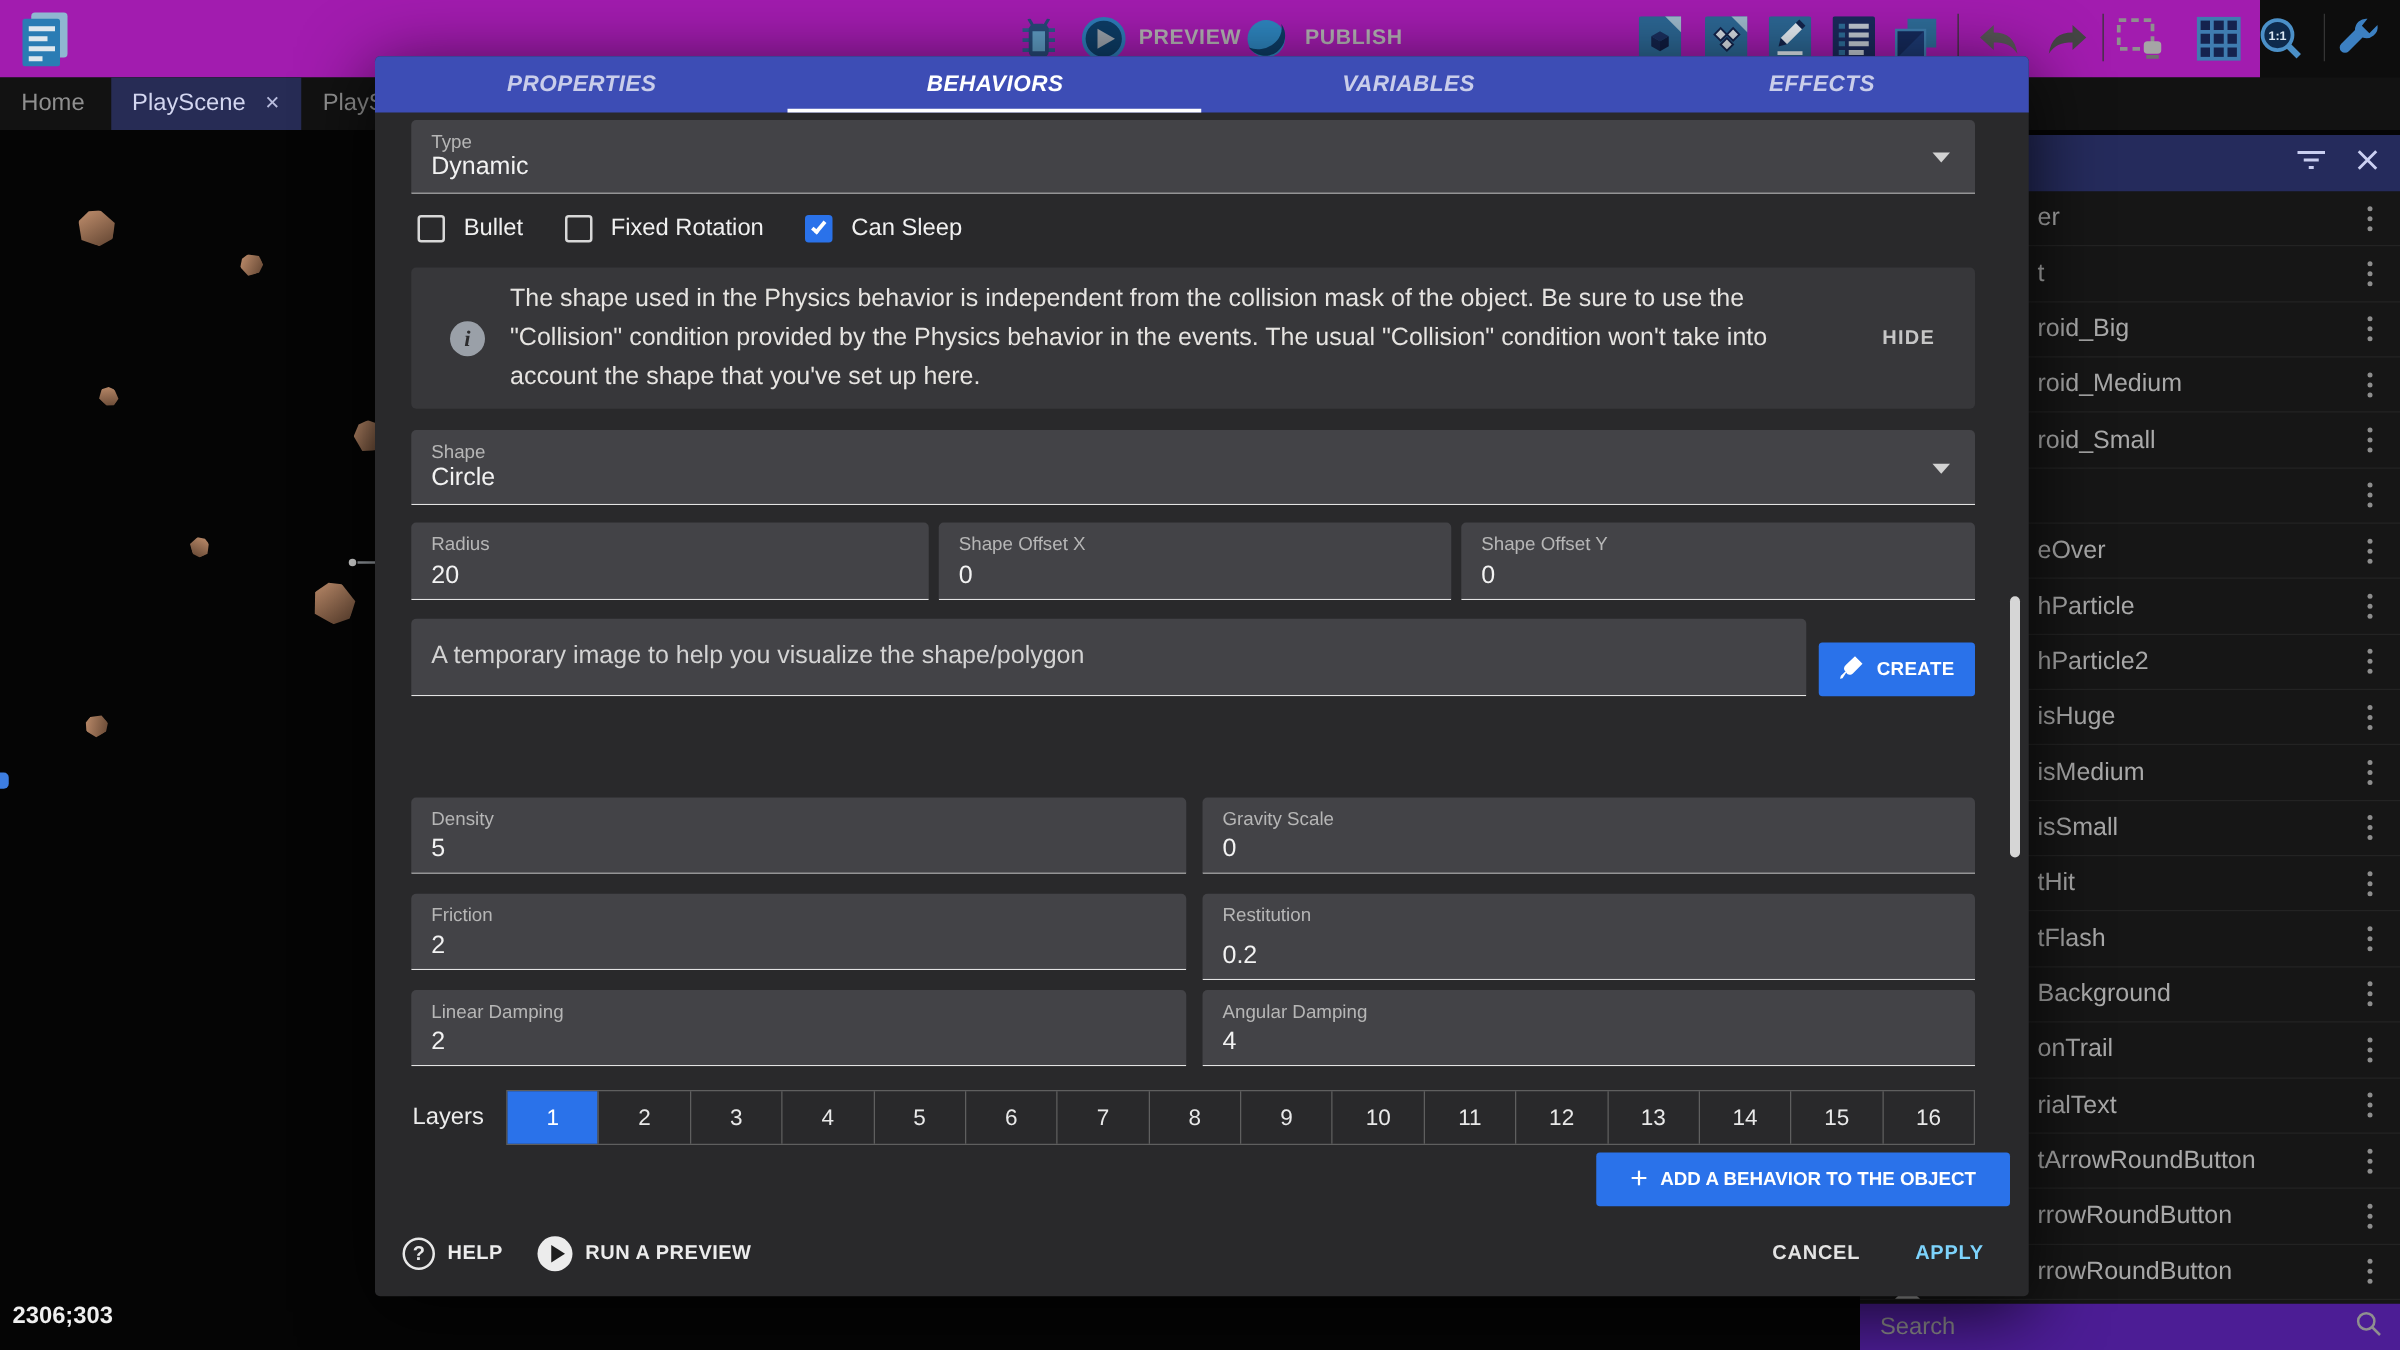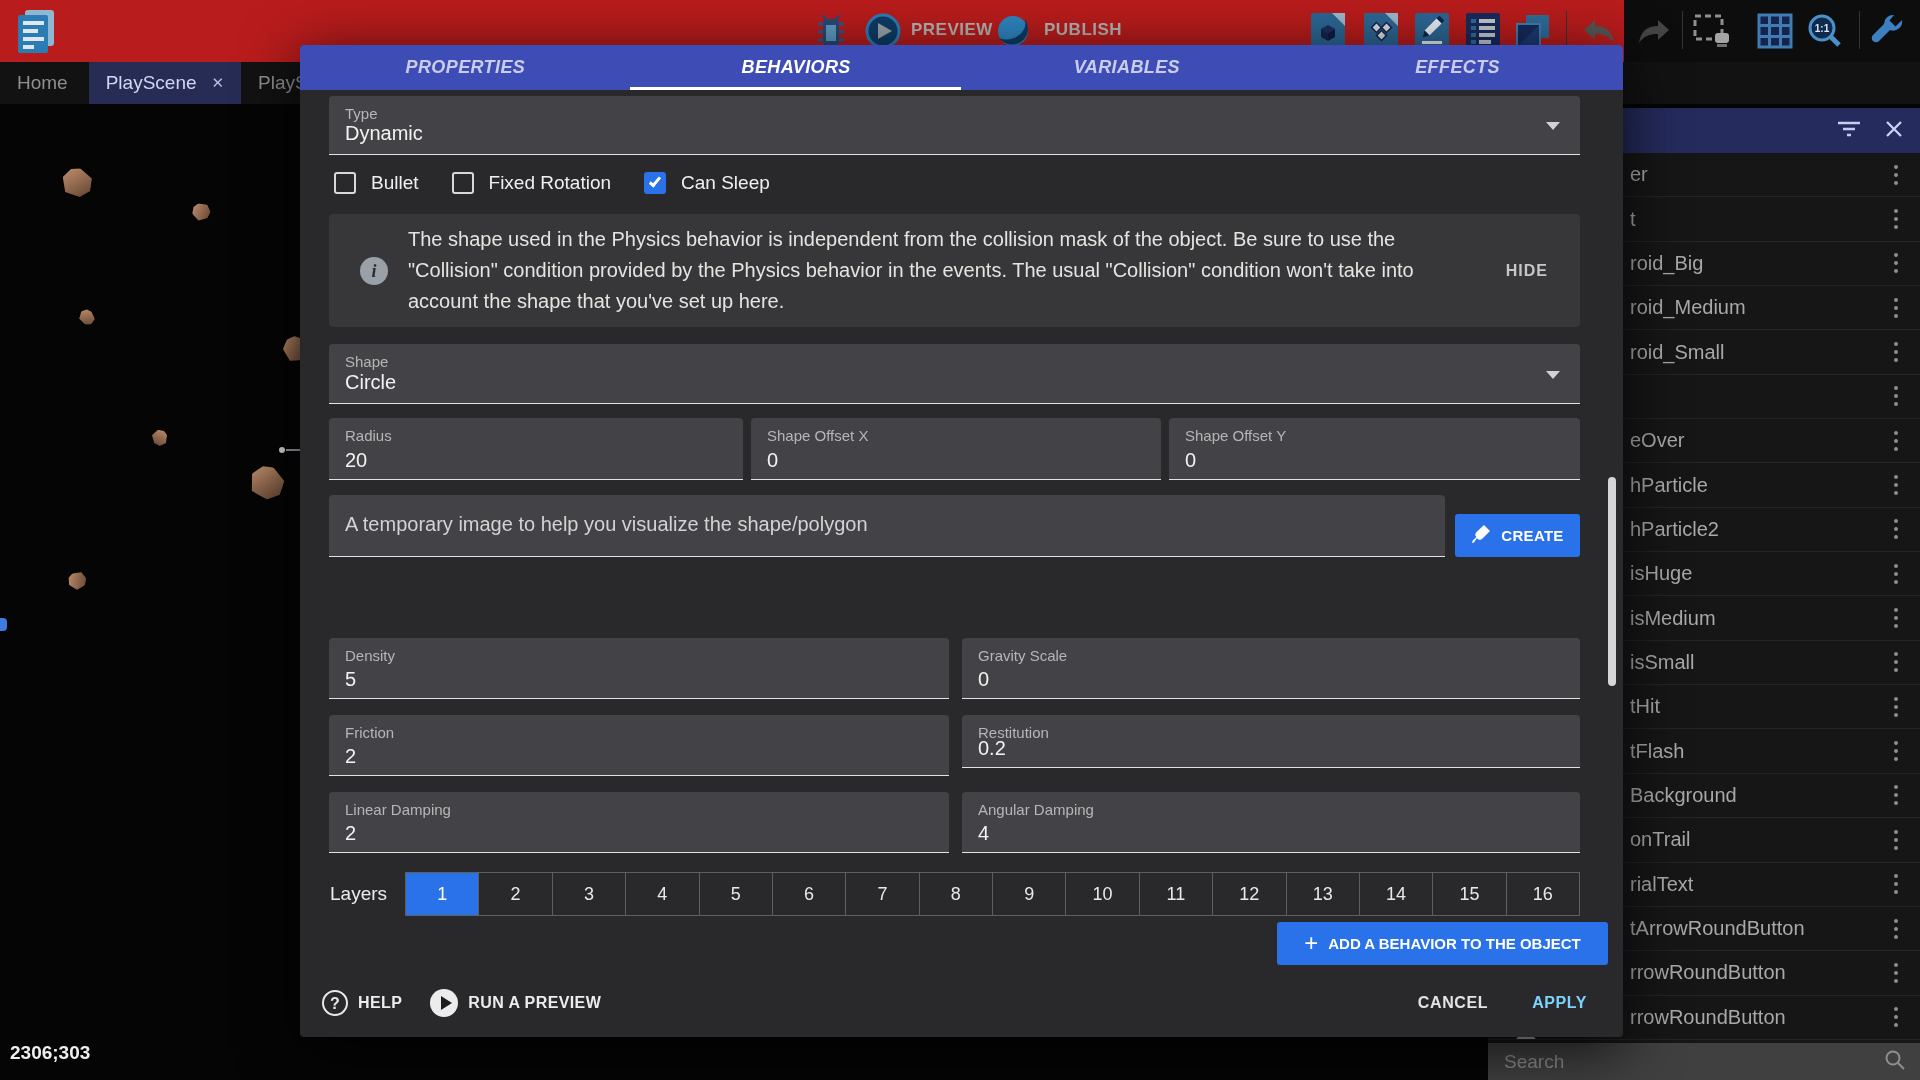--- a/index.html
+++ b/index.html
@@ -1,21 +1,21 @@
 <!DOCTYPE html>
 <html><head>
 <meta charset="utf-8">
 <style>
   * { margin:0; padding:0; box-sizing:border-box; }
   html,body { width:1920px; height:1080px; background:#0d0d0d; overflow:hidden;
               font-family:"Liberation Sans", sans-serif; }
   #stage { position:relative; width:1920px; height:1080px; background:#0d0d0d; }
 
   
-  .toolbar { position:absolute; left:0; top:0; width:1624px; height:62px; background:#b91c1c; }
+  .toolbar { position:absolute; left:0; top:0; width:1808px; height:62px; background:#a21caf; }
   .tb-item { position:absolute; top:13px;text-align:center; }
   .tb-label { position:absolute; top:20px; font-size:17px; font-weight:bold; letter-spacing:.5px; color:#b4b4b4; }
   .tb-sep { position:absolute; top:11px; width:1px; height:38px; background:#343434; }
 
   
   .tabrow { position:absolute; left:0; top:62px; width:1920px; height:42px; background:#121212; display:flex; }
   .etab { height:42px; line-height:42px; padding:0 17px; font-size:19px; color:#8f8f8f; white-space:nowrap; }
   .etab.active { background:#272c55; color:#d3d6f0; margin-left:4px; display:flex; align-items:center; gap:15px; }
   .etab .xclose { font-size:15px; color:#b9bdde; }
 
@@ -34,21 +34,21 @@
              display:flex; align-items:center; justify-content:flex-end; gap:22px; padding-right:16px; }
   .objlist { position:absolute; left:0; top:45px; width:432px; }
   .obj-row { height:44.35px; display:flex; align-items:center; padding-left:142px; padding-right:18px;
              border-bottom:1px solid #232323; }
   .obj-label { flex:1; font-size:20px; color:#a9a9a9; white-space:nowrap; overflow:hidden; }
   .kebab { display:flex; flex-direction:column; gap:4px; padding:4px; }
   .kebab i { width:4px; height:4px; border-radius:50%; background:#8d8d8d; }
   .scrollhint { position:absolute; left:28px; top:922px; width:0; height:0;
                 border-left:10px solid transparent; border-right:10px solid transparent;
                 border-bottom:9px solid #a9a9a9; }
-  .searchbox { position:absolute; left:0; top:935px; width:432px; height:37px; background:#404040;
+  .searchbox { position:absolute; left:0; top:935px; width:432px; height:37px; background:#4c1d95;
                display:flex; align-items:center; padding:0 14px 0 16px; }
   .searchbox input { flex:1; background:transparent; border:none; outline:none; font-size:19px;
                      color:#d8d8d8; font-family:inherit; }
   .searchbox input::placeholder { color:#8c8c8c; }
 
   
   .dialog { position:absolute; left:300px; top:45px; width:1323px; height:992px; background:#29292b;
             border-radius:4px; box-shadow:0 12px 60px rgba(0,0,0,.75); }
   .dhead { position:absolute; left:0; top:0; width:1323px; height:45px; background:#3d4db5;
            border-radius:4px 4px 0 0; display:flex;font-style:italic; }
@@ -543,21 +543,21 @@
     </div>
     <div class="field" style="left:662px;top:593px;width:618px;height:61px">
       <span class="lab">Gravity Scale</span>
       <input value="0" style="">
     </div>
 
     <div class="field" style="left:29px;top:670px;width:620px;height:61px">
       <span class="lab">Friction</span>
       <input value="2" style="">
     </div>
-    <div class="field" style="left:662px;top:670px;width:618px;height:53px">
+    <div class="field" style="left:662px;top:670px;width:618px;height:69px">
       <span class="lab">Restitution</span>
       <input value="0.2" style="">
     </div>
 
     <div class="field" style="left:29px;top:747px;width:620px;height:61px">
       <span class="lab">Linear Damping</span>
       <input value="2" style="">
     </div>
     <div class="field" style="left:662px;top:747px;width:618px;height:61px">
       <span class="lab">Angular Damping</span>

